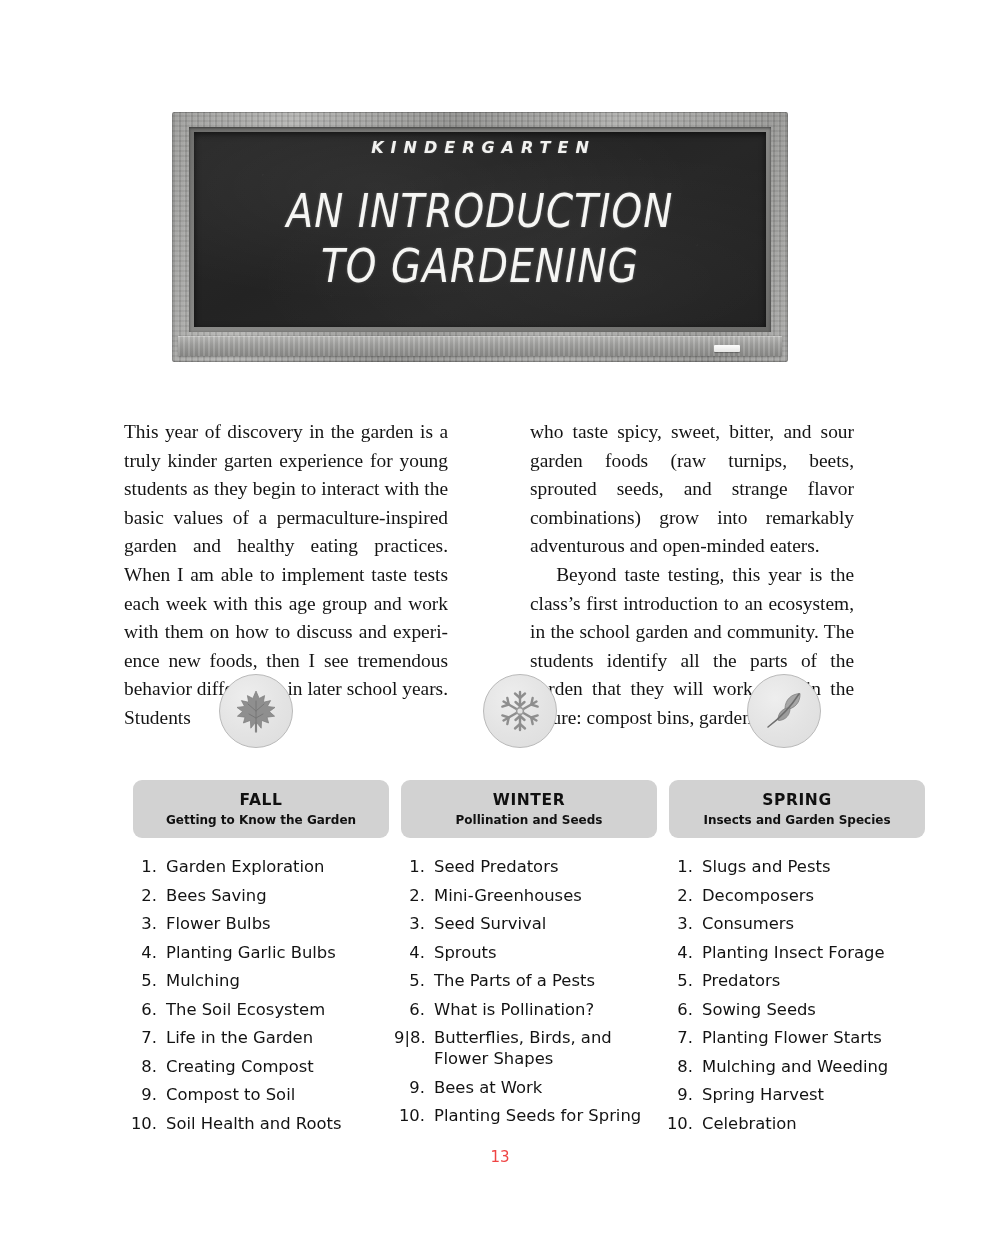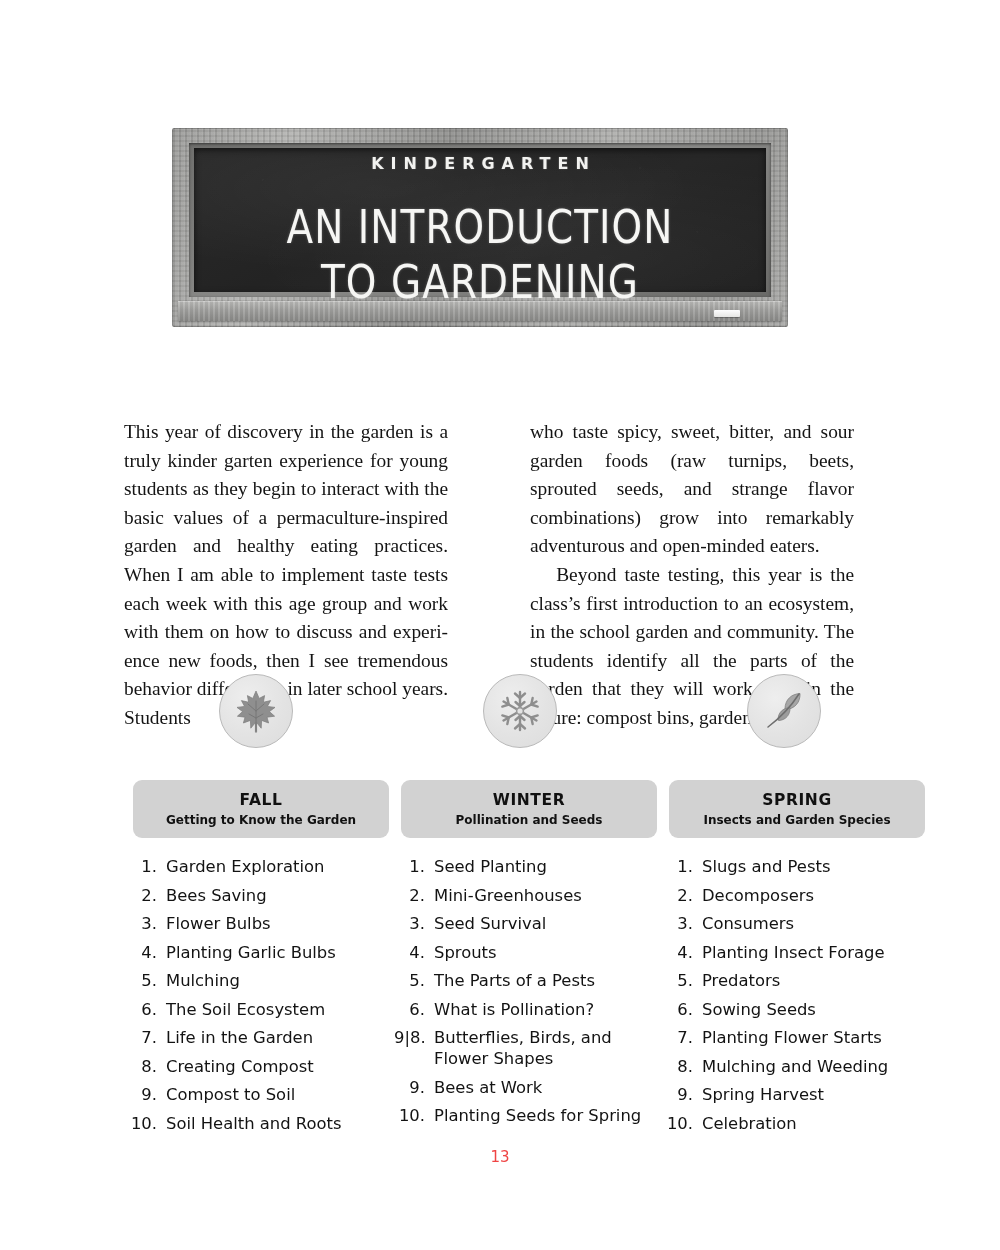--- a/index.html
+++ b/index.html
@@ -12,23 +12,24 @@
     height: 1250px;
     position: relative;
     font-family: "Liberation Serif", "DejaVu Serif", serif;
     -webkit-font-smoothing: antialiased;
   }
 
   
   .board-wrap {
     position: absolute;
     left: 172px;
-    top: 128px;
+    top: 112px;
     width: 616px;
-    height: 199px;
+    height: 250px;
+    font-style: italic;
   }
   .board-frame {
     position: absolute;
     inset: 0;
     border-radius: 2px;
     background:
       repeating-linear-gradient(90deg,
         rgba(255,255,255,0.10) 0px, rgba(255,255,255,0.10) 1px,
         rgba(0,0,0,0.07) 1px, rgba(0,0,0,0.07) 3px,
         rgba(255,255,255,0.05) 3px, rgba(255,255,255,0.05) 6px),
@@ -393,21 +394,21 @@
         <li class="lesson-item">
           <span class="lesson-num">10.</span>
           <span class="lesson-text">Soil Health and Roots</span>
         </li>
       </ul>
   </div>
   <div class="list-col">
     <ul class="lesson-list">
         <li class="lesson-item">
           <span class="lesson-num">1.</span>
-          <span class="lesson-text">Seed Planting</span>
+          <span class="lesson-text">Seed Predators</span>
         </li>
         <li class="lesson-item">
           <span class="lesson-num">2.</span>
           <span class="lesson-text">Mini-Greenhouses</span>
         </li>
         <li class="lesson-item">
           <span class="lesson-num">3.</span>
           <span class="lesson-text">Seed Survival</span>
         </li>
         <li class="lesson-item">

